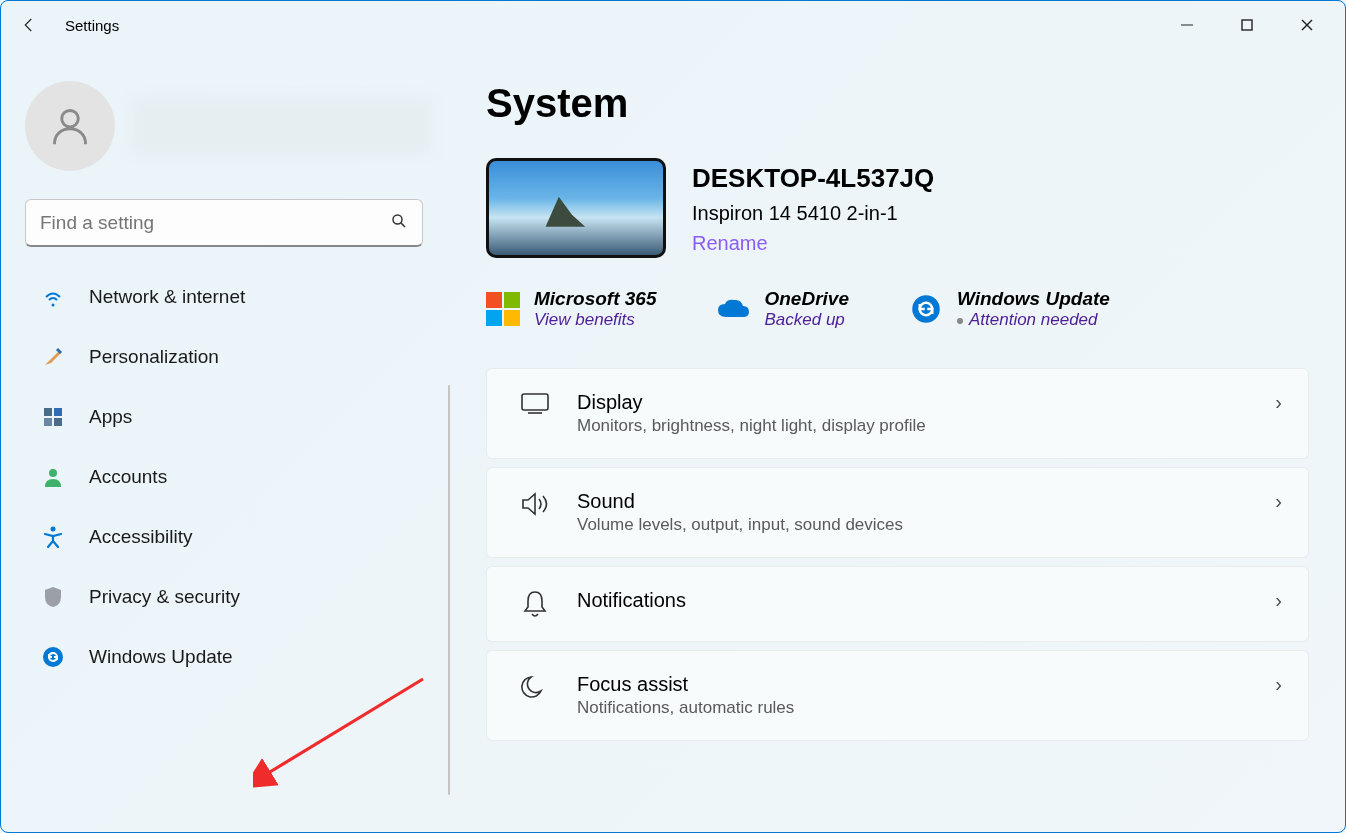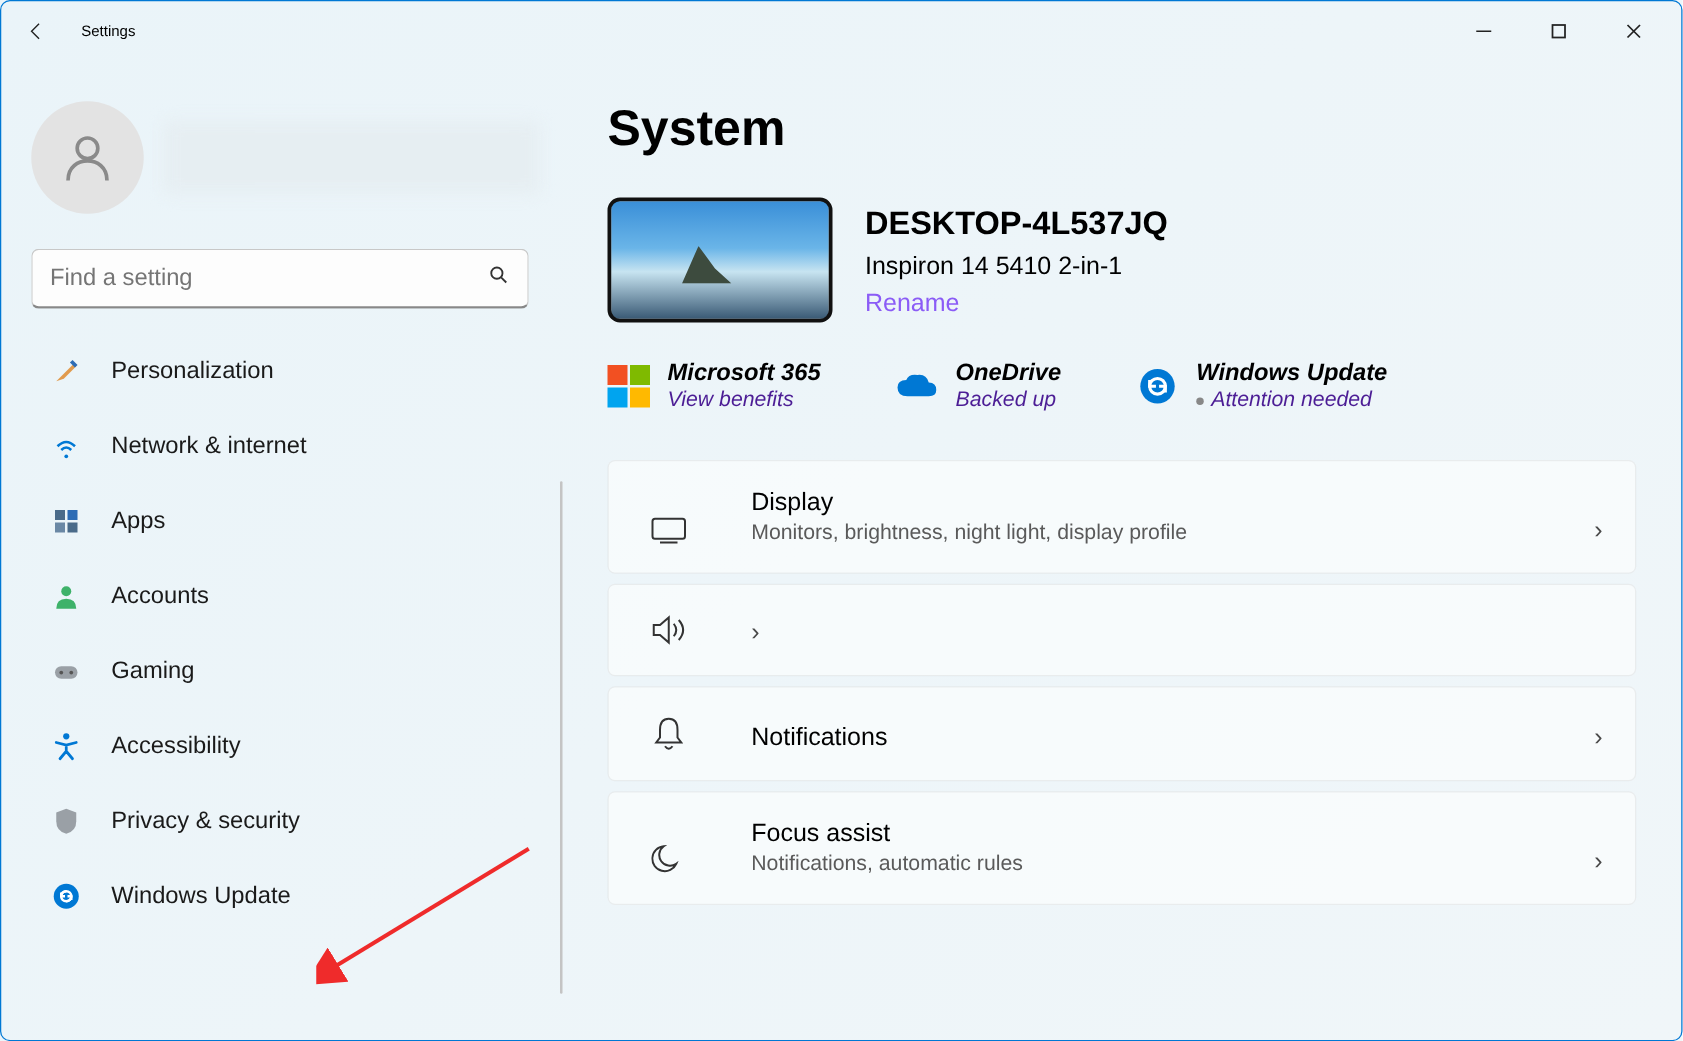--- a/index.html
+++ b/index.html
@@ -17,21 +17,21 @@
     height: 48px;
     display: flex;
     align-items: center;
     padding: 0 8px;
   }
   .back-btn {
     width: 40px; height: 40px;
     display: flex; align-items: center; justify-content: center;
     font-size: 18px; cursor: pointer;
   }
-  .app-title { font-size: 12px; margin-left: 16px; }
+  .app-title { font-size: 15px; margin-left: 16px; }
   .win-controls { margin-left: auto; display: flex; }
   .win-btn { width: 60px; height: 40px; display: flex; align-items: center; justify-content: center; font-size: 14px; }
   .content { display: flex; height: calc(100% - 48px); }
   .sidebar { width: 455px; padding: 0 24px 0 24px; position: relative; }
   .profile { display: flex; align-items: center; gap: 16px; margin-top: 32px; margin-bottom: 28px; }
   .avatar {
     width: 90px; height: 90px; border-radius: 50%;
     background: #e3e3e3;
     display: flex; align-items: center; justify-content: center;
   }
@@ -94,24 +94,23 @@
   .ms-logo { display:grid; grid-template-columns: 16px 16px; grid-template-rows: 16px 16px; gap:2px; }
   .ms-logo div:nth-child(1){background:#f25022;}
   .ms-logo div:nth-child(2){background:#7fba00;}
   .ms-logo div:nth-child(3){background:#00a4ef;}
   .ms-logo div:nth-child(4){background:#ffb900;}
   .card {
     background: rgba(255,255,255,0.55);
     border: 1px solid rgba(0,0,0,0.06);
     border-radius: 6px;
     padding: 22px 26px;
-    display: flex; align-items: flex-end;
+    display: flex; align-items: flex-start;
     margin-bottom: 8px;
     cursor: pointer;
-    gap: 24px;
   }
   .card-icon { width: 44px; margin-right: 20px; display:flex; align-items:center; justify-content:center; color:#333; }
   .card-text { flex:1; }
   .card-title { font-size: 20px; font-weight: 400; }
   .card-sub { font-size: 17px; color: #5a5a5a; margin-top: 2px; }
   .chev { font-size: 20px; color: #4a4a4a; }
   .annotation-arrow {
     position: absolute; left: 252px; top: 672px;
     pointer-events: none; z-index: 50;
   }
@@ -167,65 +166,55 @@
             <circle cx="10" cy="10" r="6"></circle>
             <line x1="20" y1="20" x2="14.5" y2="14.5"></line>
           </svg>
       </span>
     </div>
 
     <div class="nav">
       <div class="nav-item">
         <span class="nav-icon">
             <svg width="24" height="24" viewBox="0 0 24 24">
-              <path d="M4 20 L8 16 L18 6 L20 8 L10 18 L4 20Z" fill="#e19b4e"></path>
-              <path d="M16 4 L20 8" stroke="#2d6cb5" stroke-width="3"></path>
-            </svg>
-          </span>
-        <span class="nav-label">Personalization</span>
-      </div>
-      <div class="nav-item">
-        <span class="nav-icon">
-            <svg width="24" height="24" viewBox="0 0 24 24">
               <path d="M12 20 L12 20" stroke="#0078d4" stroke-width="3" stroke-linecap="round"></path>
               <path d="M5 12 Q12 5 19 12" fill="none" stroke="#0078d4" stroke-width="2"></path>
               <path d="M8 15 Q12 11 16 15" fill="none" stroke="#0078d4" stroke-width="2"></path>
             </svg>
           </span>
         <span class="nav-label">Network &amp; internet</span>
+      </div>
+      <div class="nav-item">
+        <span class="nav-icon">
+            <svg width="24" height="24" viewBox="0 0 24 24">
+              <path d="M4 20 L8 16 L18 6 L20 8 L10 18 L4 20Z" fill="#e19b4e"></path>
+              <path d="M16 4 L20 8" stroke="#2d6cb5" stroke-width="3"></path>
+            </svg>
+          </span>
+        <span class="nav-label">Personalization</span>
       </div>
       <div class="nav-item">
         <span class="nav-icon">
             <svg width="24" height="24" viewBox="0 0 24 24">
               <rect x="3" y="3" width="8" height="8" fill="#4a6b8a"></rect>
               <rect x="13" y="3" width="8" height="8" fill="#2d6cb5"></rect>
               <rect x="3" y="13" width="8" height="8" fill="#6a88a5"></rect>
               <rect x="13" y="13" width="8" height="8" fill="#4a6b8a"></rect>
             </svg>
           </span>
         <span class="nav-label">Apps</span>
       </div>
       <div class="nav-item">
         <span class="nav-icon">
             <svg width="24" height="24" viewBox="0 0 24 24">
               <circle cx="12" cy="8" r="4" fill="#3eb26a"></circle>
               <path d="M4 22 Q4 14 12 14 Q20 14 20 22 Z" fill="#3eb26a"></path>
             </svg>
           </span>
         <span class="nav-label">Accounts</span>
-      </div>
-      <div class="nav-item">
-        <span class="nav-icon">
-            <svg width="24" height="24" viewBox="0 0 24 24">
-              <rect x="3" y="8" width="18" height="10" rx="5" fill="#9aa0a6"></rect>
-              <circle cx="8" cy="13" r="1.5" fill="#555"></circle>
-              <circle cx="16" cy="13" r="1.5" fill="#555"></circle>
-            </svg>
-          </span>
-        <span class="nav-label">Gaming</span>
       </div>
       <div class="nav-item">
         <span class="nav-icon">
             <svg width="24" height="24" viewBox="0 0 24 24">
               <circle cx="12" cy="4" r="2.5" fill="#0078d4"></circle>
               <path d="M4 9 L12 11 L20 9 M12 11 L12 16 M12 16 L7 22 M12 16 L17 22" stroke="#0078d4" stroke-width="2.2" fill="none" stroke-linecap="round"></path>
             </svg>
           </span>
         <span class="nav-label">Accessibility</span>
       </div>
@@ -320,20 +309,24 @@
     </div>
 
     <div class="card">
       <div class="card-icon">
           <svg width="30" height="28" viewBox="0 0 30 28" fill="none" stroke="#333" stroke-width="1.6">
             <path d="M3 10 L8 10 L15 4 L15 24 L8 18 L3 18 Z"></path>
             <path d="M19 9 Q23 14 19 19"></path>
             <path d="M23 6 Q30 14 23 22"></path>
           </svg>
         </div>
+      <div class="card-text">
+        <div class="card-title">Sound</div>
+        <div class="card-sub">Volume levels, output, input, sound devices</div>
+      </div>
       <div class="chev">›</div>
     </div>
 
     <div class="card">
       <div class="card-icon">
           <svg width="26" height="30" viewBox="0 0 26 30" fill="none" stroke="#333" stroke-width="1.6">
             <path d="M13 3 Q20 3 20 12 L20 18 L23 22 L3 22 L6 18 L6 12 Q6 3 13 3 Z"></path>
             <path d="M10 25 Q13 29 16 25"></path>
           </svg>
         </div>

